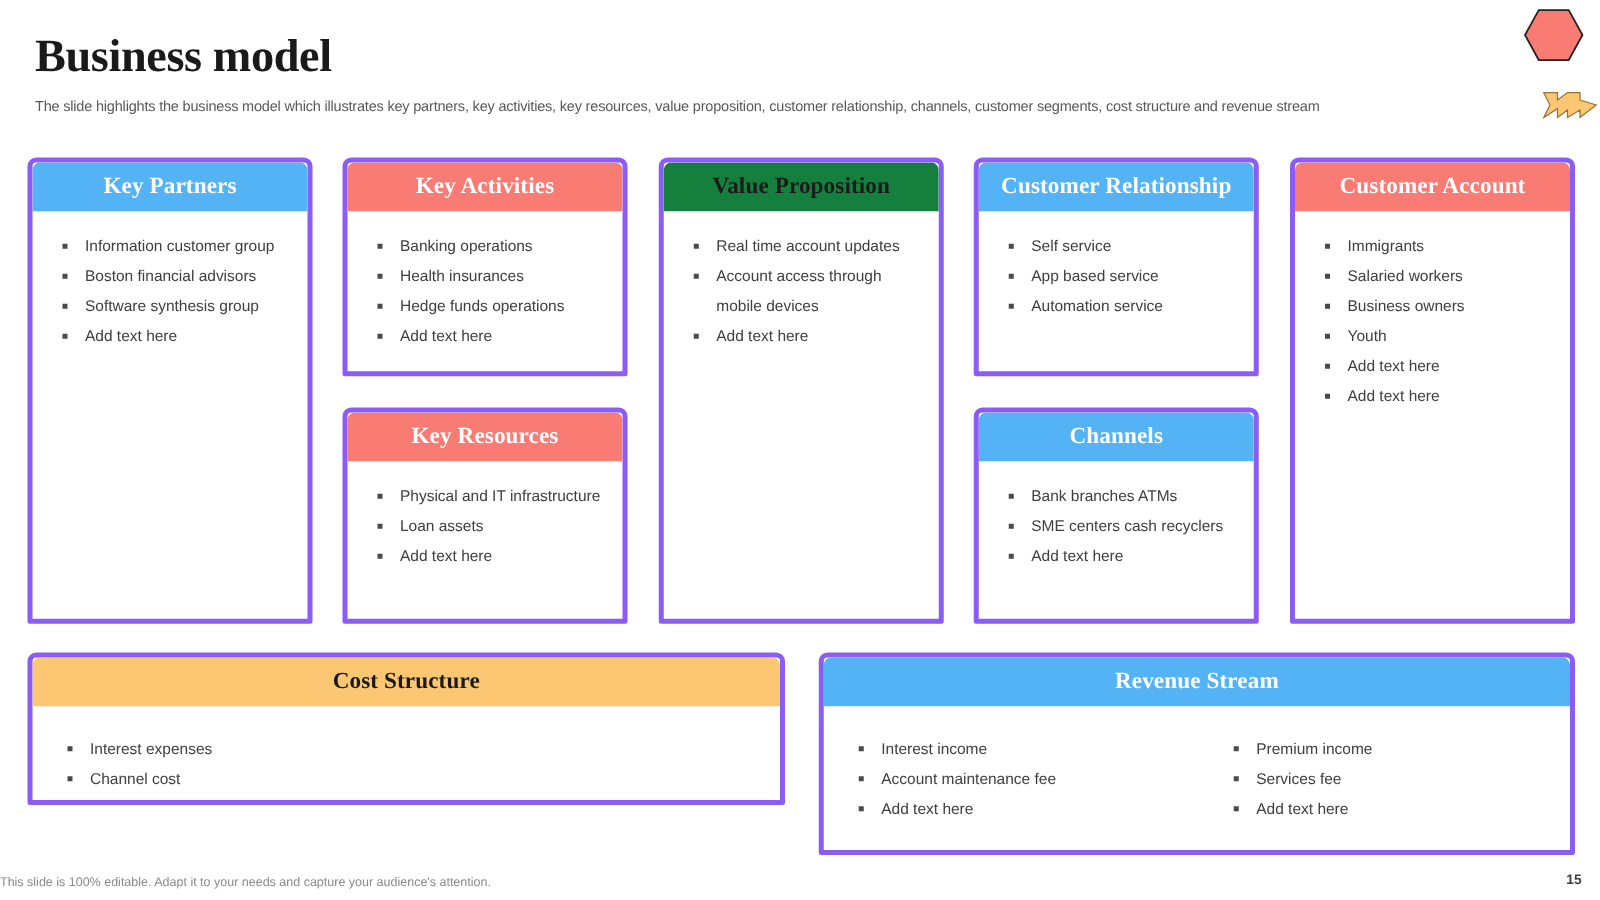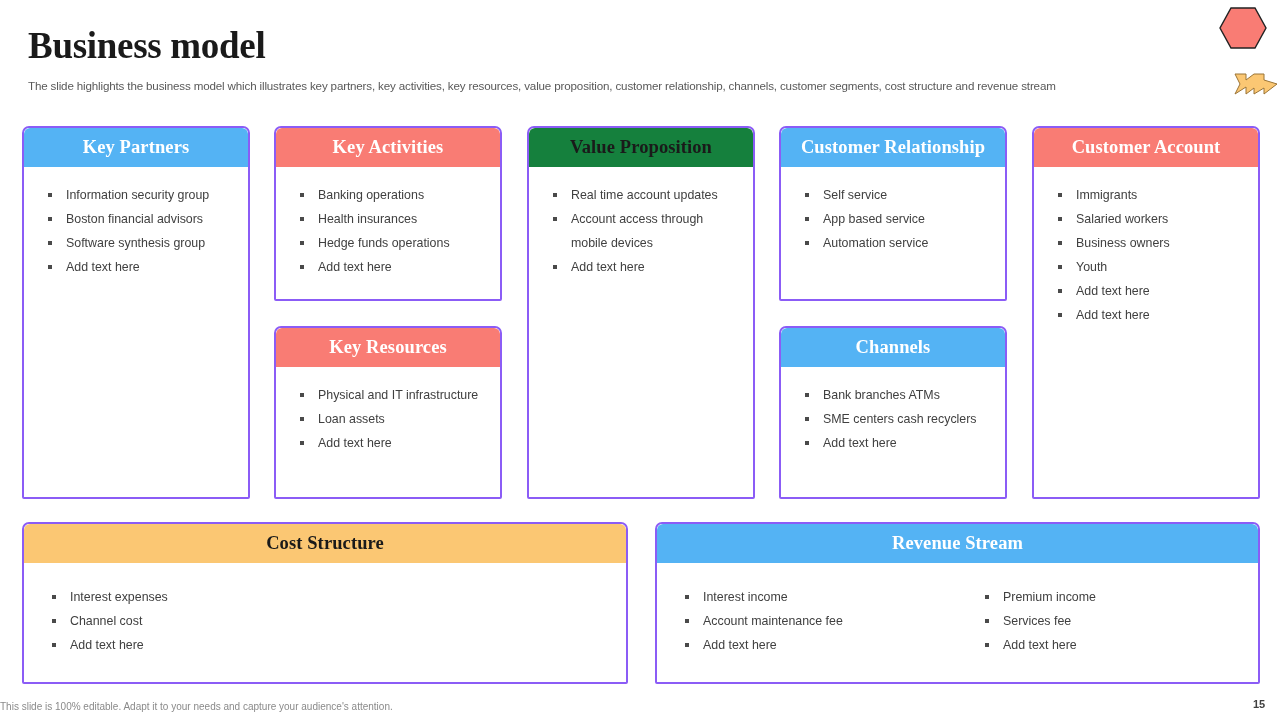--- a/index.html
+++ b/index.html
@@ -31,21 +31,21 @@
   }
   .deco-arrow {
     position: absolute; left: 1234px; top: 71px;
     width: 44px; height: 26px;
   }
 
   
   .card {
     position: absolute;
     background: #ffffff;
-    border: 2px solid #8b5cf6;
+    border: 4px solid #8b5cf6;
     border-radius: 7px 7px 2px 2px;
     overflow: hidden;
   }
   .card-head {
     height: 39px;
     display: flex; align-items: center; justify-content: center;
     font-family: "Liberation Serif", serif;
     font-weight: bold;
     font-size: 18.5px;
     color: #ffffff;
@@ -100,21 +100,21 @@
     <polygon points="13,2 37,2 48,22 37,42 13,42 2,22" fill="#F97C74" stroke="#222" stroke-width="1.4"></polygon>
   </svg>
   <svg class="deco-arrow" viewBox="0 0 44 26">
     <polygon points="1,3 12,3 12,9 20,3 30,3 30,9 43,13 30,23 30,17 20,23 20,17 12,23 12,16 1,23 6,13" fill="#FBC773" stroke="#9a7437" stroke-width="1"></polygon>
   </svg>
 
   <div class="card" style="left:22px; top:126px; width:228px; height:373px;">
     <div class="card-head" style="background:#54B3F4;">Key Partners</div>
     <div class="card-body">
       <ul class="bullets">
-        <li>Information  security group</li>
+        <li>Information  customer group</li>
         <li>Boston financial advisors</li>
         <li>Software  synthesis group</li>
         <li>Add text here</li>
       </ul>
     </div>
   </div>
 
   <div class="card" style="left:274px; top:126px; width:228px; height:175px;">
     <div class="card-head" style="background:#F97C74;">Key Activities</div>
     <div class="card-body">
@@ -179,21 +179,21 @@
         <li>Immigrants</li>
         <li>Salaried  workers</li>
         <li>Business owners</li>
         <li>Youth</li>
         <li>Add text here</li>
         <li>Add text here</li>
       </ul>
     </div>
   </div>
 
-  <div class="card card-wide" style="left:22px; top:522px; width:606px; height:162px;">
+  <div class="card card-wide" style="left:22px; top:522px; width:606px; height:122px;">
     <div class="card-head dark" style="background:#FBC773;">Cost Structure</div>
     <div class="card-body">
       <ul class="bullets">
         <li>Interest  expenses</li>
         <li>Channel  cost</li>
         <li>Add text here</li>
       </ul>
     </div>
   </div>
 

